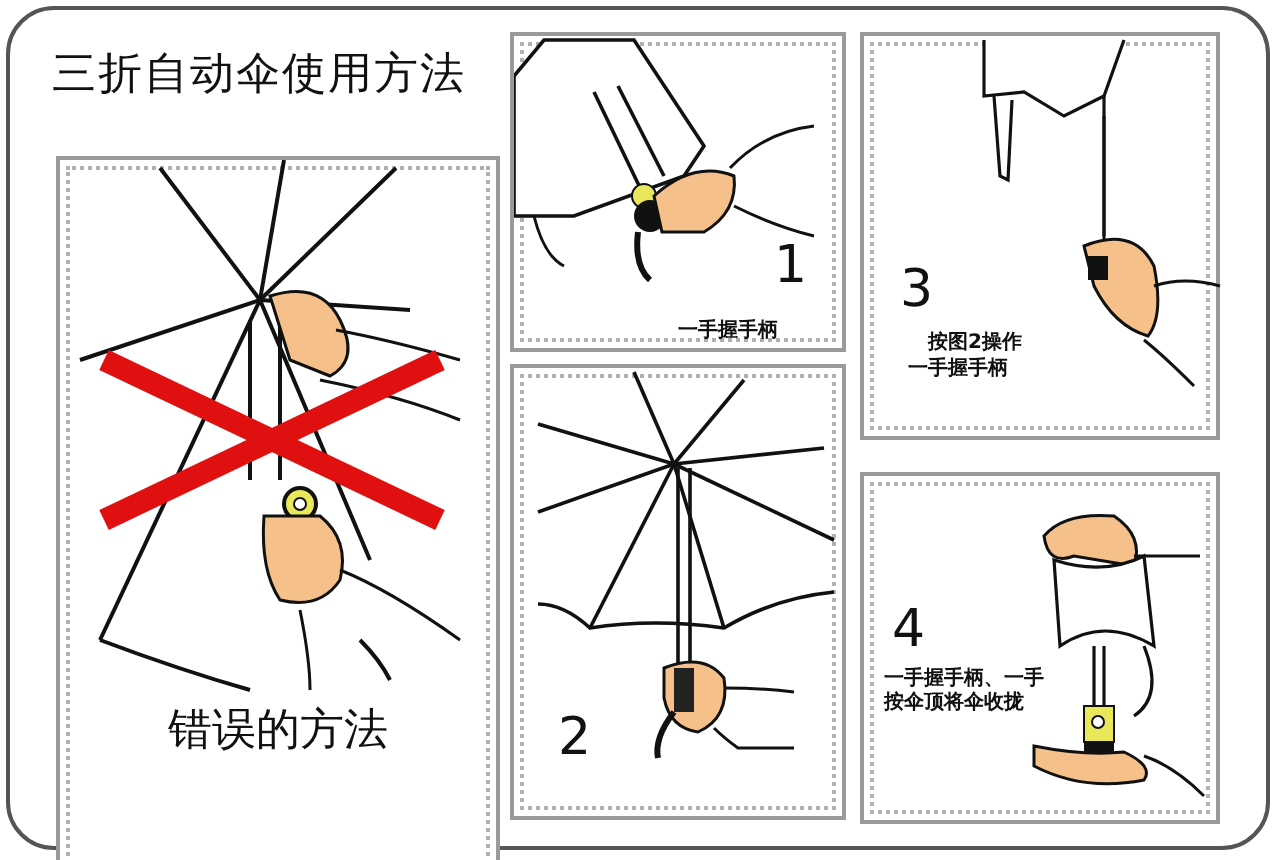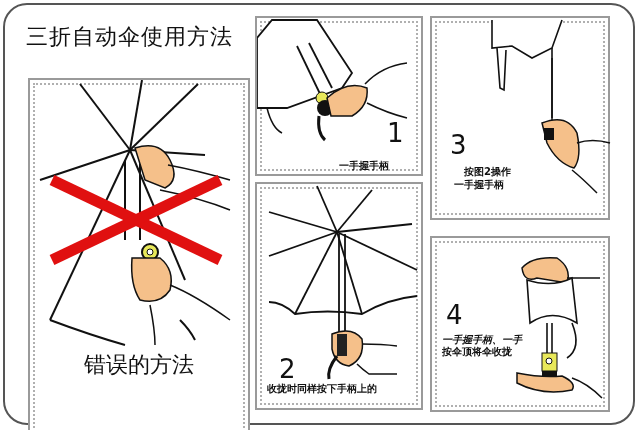--- a/index.html
+++ b/index.html
@@ -117,21 +117,20 @@
     </g>
     <g>
       <path d="M75 150 Q95 142 105 155 Q108 175 92 182 Q78 180 75 165 Z" fill="#f5c08a" stroke="#111" stroke-width="1.5"></path>
       <rect x="80" y="150" width="10" height="22" fill="#222"></rect>
       <path d="M105 160 Q125 160 140 162" stroke="#111" stroke-width="1.5" fill="none"></path>
       <path d="M100 180 Q105 185 112 190 L140 190" stroke="#111" stroke-width="1.5" fill="none"></path>
       <path d="M80 172 Q70 185 72 195" stroke="#111" stroke-width="3" fill="none"></path>
     </g>
   </svg>
   <div class="num" style="left:22px;top:170px;">2</div>
-  <div class="cap" style="left:10px;top:199px;">收拢时同样按下手柄上的</div>
 </div>
 
 <div class="panel" style="left:430px;top:236px;width:180px;height:176px;">
   <div class="inner"></div>
   <svg width="180" height="176">
     <g>
       <path d="M90 30 Q100 18 125 20 Q140 30 135 45 L105 40 Q92 45 90 30 Z" fill="#f5c08a" stroke="#111" stroke-width="1.5"></path>
       <path d="M135 40 Q150 40 168 40" stroke="#111" stroke-width="1.5" fill="none"></path>
     </g>
     <g stroke="#111" stroke-width="1.6" fill="#fff">
@@ -144,15 +143,15 @@
       <rect x="110" y="115" width="15" height="18" fill="#e8e85a" stroke="#111"></rect>
       <circle cx="117" cy="123" r="3" fill="#fff" stroke="#111"></circle>
       <rect x="110" y="133" width="15" height="8" fill="#111"></rect>
     </g>
     <g>
       <path d="M85 135 Q110 140 130 138 Q145 145 140 152 Q110 158 85 145 Z" fill="#f5c08a" stroke="#111" stroke-width="1.5"></path>
       <path d="M140 140 Q155 145 170 160" stroke="#111" stroke-width="1.5" fill="none"></path>
     </g>
   </svg>
   <div class="num" style="left:14px;top:62px;">4</div>
-  <div class="cap" style="left:10px;top:96px;font-style:italic;">一手握手柄、一手</div>
+  <div class="cap" style="left:10px;top:96px;">一手握手柄、一手</div>
   <div class="cap" style="left:10px;top:108px;">按伞顶将伞收拢</div>
 </div>
 
 </body></html>

